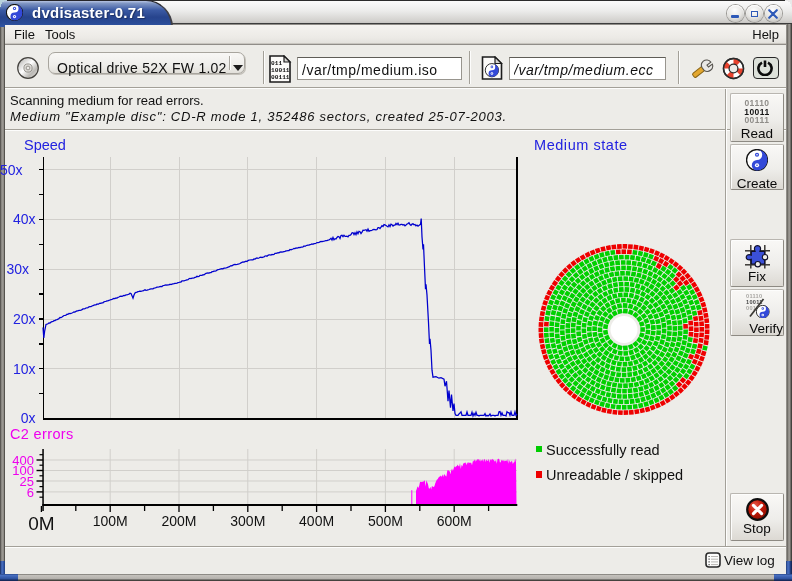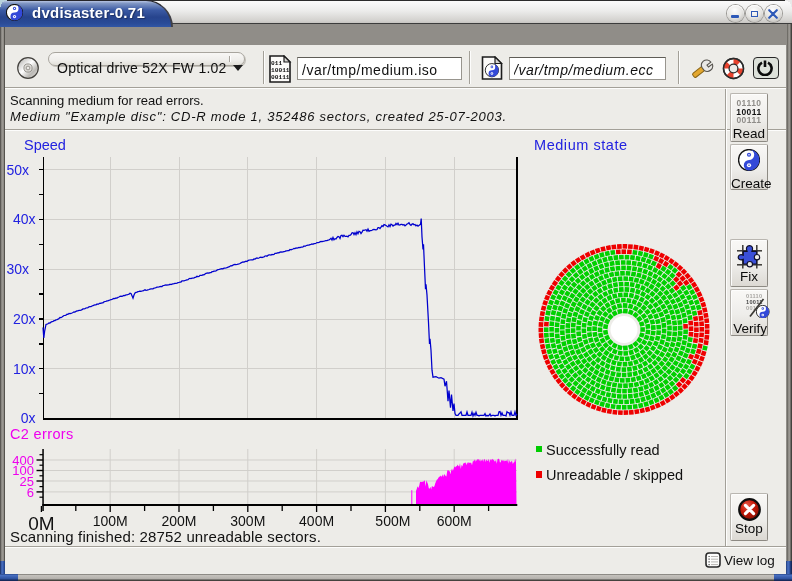--- a/index.html
+++ b/index.html
@@ -8,26 +8,26 @@
 .tb{position:absolute;left:0;top:0;width:792px;height:24px;background:linear-gradient(180deg,#fbfbfb 0%,#ececeb 45%,#d3d1ce 90%,#c6c4c1 100%);border-top:1px solid #2b2b2b;border-bottom:1px solid #3c3c3c}
 .btab{position:absolute;left:0;top:0;width:173px;height:27px;background:linear-gradient(180deg,#b7c5e4 0%,#8197c4 9%,#3b5aa4 35%,#27448d 62%,#2a4b97 85%,#3156a5 100%);border-radius:0 30px 0 0;border-top:1px solid #26262b;border-right:2px solid #3f3f46}
 .ttl{position:absolute;left:32px;top:4px;font-size:15px;font-weight:bold;color:#fff;text-shadow:1px 1px 1px #1c2f62;letter-spacing:0.25px}
 .menubar{position:absolute;left:5px;top:25px;width:781px;height:19px;background:linear-gradient(180deg,#f5f3f0,#eceae6 70%,#e4e2dd);border-bottom:1px solid #c8c5bf}
 .menu{position:absolute;top:2px;font-size:13px;color:#111}
 .toolbar{position:absolute;left:5px;top:45px;width:781px;height:42px;background:#edece8}
 .tsep{position:absolute;top:6px;height:33px;width:2px;border-left:1px solid #a3a098;border-right:1px solid #fdfdfc}
 .hsep{position:absolute;height:2px;border-top:1px solid #a3a098;border-bottom:1px solid #fdfdfc}
 .vsep{position:absolute;width:2px;border-left:1px solid #a3a098;border-right:1px solid #fdfdfc}
 .client{position:absolute;left:5px;top:89px;width:781px;height:457px;background:#edece8}
-.combo{position:absolute;left:43px;top:7px;width:197px;height:14px;background:linear-gradient(180deg,#f8f7f5,#efeeeb 60%,#e2e0da);border:1px solid #a8a59e;border-radius:7px;box-shadow:1px 1px 0 #c2bfb8}
+.combo{position:absolute;left:43px;top:7px;width:197px;height:22px;background:linear-gradient(180deg,#f8f7f5,#efeeeb 60%,#e2e0da);border:1px solid #a8a59e;border-radius:7px;box-shadow:1px 1px 0 #c2bfb8}
 .combo .txt{position:absolute;left:8px;top:6.5px;font-size:14px;color:#101010;letter-spacing:0.25px}
 .combo .div{position:absolute;right:13px;top:3px;bottom:3px;width:2px;border-left:1px solid #a8a59e;border-right:1px solid #fff}
 .combo .arr{position:absolute;right:1px;top:12px;width:0;height:0;border-left:5px solid transparent;border-right:5px solid transparent;border-top:6px solid #1c1c1c}
 .entry{position:absolute;top:12px;height:23px;background:#fff;border:1px solid #98958e;border-top-color:#5f5d57;font-size:14px;color:#101010;padding:2px 0 0 4px;letter-spacing:0.5px}
-.sbtn{position:absolute;left:730px;width:38px;background:linear-gradient(180deg,#f9f8f6 0%,#eeedea 55%,#dcd9d3 100%);border:1px solid #8d8a83;border-top-color:#b9b6b0;border-left-color:#b9b6b0;border-radius:2px;box-shadow:inset 1px 1px 0 #fdfdfc}
+.sbtn{position:absolute;left:730px;width:54px;background:linear-gradient(180deg,#f9f8f6 0%,#eeedea 55%,#dcd9d3 100%);border:1px solid #8d8a83;border-top-color:#b9b6b0;border-left-color:#b9b6b0;border-radius:2px;box-shadow:inset 1px 1px 0 #fdfdfc}
 .statusln{position:absolute;left:10px;font-size:13px;color:#111}
 </style></head><body>
 <div class="win">
 
 <div class="abs" style="left:0;top:24px;width:5px;height:550px;background:linear-gradient(90deg,#44423e 0,#a09d98 2px,#8a8781 4px,#55534e 4px)"></div>
 <div class="abs" style="left:787px;top:24px;width:5px;height:550px;background:linear-gradient(90deg,#55534e 0,#8a8781 1px,#a09d98 3px,#44423e 4px)"></div>
 <div class="abs" style="left:0;top:574px;width:792px;height:7px;background:linear-gradient(180deg,#55534e 0,#c5c2bd 1px,#b3b0ab 5px,#44423e 6px)"></div>
 <div class="abs" style="left:774px;top:574px;width:18px;height:7px;background:linear-gradient(180deg,#1e3a77 0,#4a71c4 1px,#2c4f9c 5px,#16295b 6px)"></div>
 <div class="abs" style="left:786px;top:561px;width:6px;height:13px;background:linear-gradient(90deg,#1e3a77 0,#4a71c4 2px,#2c4f9c 4px,#16295b 5px)"></div>
 <div class="abs" style="left:0;top:574px;width:18px;height:7px;background:linear-gradient(180deg,#1e3a77 0,#4a71c4 1px,#2c4f9c 5px,#16295b 6px)"></div>
@@ -55,20 +55,25 @@
 <div class="abs" style="left:745.5px;top:5px;width:17px;height:17px;border-radius:50%;
       background:radial-gradient(circle at 45% 32%, #fefefe 0%, #e6e5e2 50%, #c6c4c0 80%, #dddbd8 100%);
       box-shadow:0 0 0 1px #9b9995, inset 0 1px 1px #fff"></div>
     <div class="abs" style="left:750.5px;top:10.5px;width:7px;height:6.5px;border:1.9px solid #2e59b8"></div>
 <div class="abs" style="left:764.5px;top:5px;width:17px;height:17px;border-radius:50%;
       background:radial-gradient(circle at 45% 32%, #fefefe 0%, #e6e5e2 50%, #c6c4c0 80%, #dddbd8 100%);
       box-shadow:0 0 0 1px #9b9995, inset 0 1px 1px #fff"></div>
     <svg class="abs" style="left:768px;top:8.5px" width="10" height="10" viewBox="0 0 10 10">
         <path d="M1.2 1.2 L8.8 8.8 M8.8 1.2 L1.2 8.8" stroke="#2e59b8" stroke-width="2.1" stroke-linecap="round"></path>
     </svg>
+<div class="menubar">
+<div class="menu" style="left:9px">File</div>
+<div class="menu" style="left:40px">Tools</div>
+<div class="menu" style="right:7px">Help</div>
+</div>
 <div class="toolbar">
 <svg class="abs" style="left:12px;top:12px" width="22" height="22" viewBox="0 0 22 22">
 <defs>
           <linearGradient id="cdg" x1="0" y1="0" x2="1" y2="1">
 <stop offset="0" stop-color="#a9a7a3"></stop>
             <stop offset="0.45" stop-color="#ffffff"></stop>
             <stop offset="0.72" stop-color="#bbb9b5"></stop>
             <stop offset="1" stop-color="#eceae7"></stop>
           </linearGradient>
         </defs>
@@ -129,21 +134,20 @@
 </svg>
       </div>
 </div>
 <div class="hsep" style="left:5px;top:87px;width:781px"></div>
 <div class="client"></div>
 <div class="statusln" style="top:93px">Scanning medium for read errors.</div>
 <div class="statusln" style="top:109px;font-style:italic;letter-spacing:0.75px">Medium "Example disc": CD-R mode 1, 352486 sectors, created 25-07-2003.</div>
 <div class="hsep" style="left:5px;top:129px;width:781px"></div>
 <div class="vsep" style="left:725px;top:89px;height:457px"></div>
 <div class="hsep" style="left:5px;top:546px;width:781px"></div>
-<div class="statusln" style="top:528px;font-size:15px;letter-spacing:0.15px">Scanning finished: 28752 unreadable sectors.</div>
 <svg class="abs" style="left:0;top:130px" width="730" height="416" viewBox="0 130 730 416" shape-rendering="crispEdges">
 <line x1="110.2" y1="157" x2="110.2" y2="418" stroke="#d1cfcb" stroke-width="1"></line>
 <line x1="179.0" y1="157" x2="179.0" y2="418" stroke="#d1cfcb" stroke-width="1"></line>
 <line x1="247.8" y1="157" x2="247.8" y2="418" stroke="#d1cfcb" stroke-width="1"></line>
 <line x1="316.6" y1="157" x2="316.6" y2="418" stroke="#d1cfcb" stroke-width="1"></line>
 <line x1="385.4" y1="157" x2="385.4" y2="418" stroke="#d1cfcb" stroke-width="1"></line>
 <line x1="454.2" y1="157" x2="454.2" y2="418" stroke="#d1cfcb" stroke-width="1"></line>
 <line x1="43" y1="368.8" x2="517" y2="368.8" stroke="#d1cfcb" stroke-width="1"></line>
 <line x1="43" y1="319.0" x2="517" y2="319.0" stroke="#d1cfcb" stroke-width="1"></line>
 <line x1="43" y1="269.2" x2="517" y2="269.2" stroke="#d1cfcb" stroke-width="1"></line>
@@ -206,31 +210,31 @@
 <line x1="488.6" y1="506" x2="488.6" y2="511" stroke="#000" stroke-width="1.3"></line>
 </svg>
 <div class="abs" style="left:24px;top:137.5px;font-size:14.5px;line-height:15px;color:#2222e0">Speed</div>
 <div class="abs" style="left:534px;top:137.5px;font-size:14.5px;line-height:15px;letter-spacing:0.55px;color:#2222e0">Medium state</div>
 <div class="abs" style="left:10px;top:426.5px;font-size:14.5px;line-height:15px;letter-spacing:0.35px;color:#ee00ee">C2 errors</div>
 <div class="abs" style="left:0;top:411.3px;width:35.5px;text-align:right;font-size:14px;line-height:14px;color:#2222e0">0x</div>
 <div class="abs" style="left:0;top:361.6px;width:35.5px;text-align:right;font-size:14px;line-height:14px;color:#2222e0">10x</div>
 <div class="abs" style="left:0;top:311.8px;width:35.5px;text-align:right;font-size:14px;line-height:14px;color:#2222e0">20x</div>
 <div class="abs" style="left:0;top:262.1px;width:35.5px;text-align:center;font-size:14px;line-height:14px;color:#2222e0">30x</div>
 <div class="abs" style="left:0;top:212.3px;width:35.5px;text-align:right;font-size:14px;line-height:14px;color:#2222e0">40x</div>
-<div class="abs" style="left:0;top:162.6px;width:35.5px;text-align:center;font-size:14px;line-height:14px;color:#2222e0">50x</div>
+<div class="abs" style="left:0;top:162.6px;width:35.5px;text-align:left;font-size:14px;line-height:14px;color:#2222e0">50x</div>
 <div class="abs" style="left:0;top:453.7px;width:34px;text-align:right;font-size:13px;line-height:14px;color:#ee00ee">400</div>
 <div class="abs" style="left:0;top:464.2px;width:34px;text-align:right;font-size:13px;line-height:14px;color:#ee00ee">100</div>
 <div class="abs" style="left:0;top:474.7px;width:34px;text-align:right;font-size:13px;line-height:14px;color:#ee00ee">25</div>
 <div class="abs" style="left:0;top:485.6px;width:34px;text-align:right;font-size:13px;line-height:14px;color:#ee00ee">6</div>
 <div class="abs" style="left:16.4px;top:512.5px;width:50px;text-align:center;font-size:19px;color:#111">0M</div>
 <div class="abs" style="left:85.2px;top:512.5px;width:50px;text-align:center;font-size:14px;color:#111">100M</div>
 <div class="abs" style="left:154.0px;top:512.5px;width:50px;text-align:center;font-size:14px;color:#111">200M</div>
 <div class="abs" style="left:222.8px;top:512.5px;width:50px;text-align:center;font-size:14px;color:#111">300M</div>
 <div class="abs" style="left:291.6px;top:512.5px;width:50px;text-align:center;font-size:14px;color:#111">400M</div>
-<div class="abs" style="left:360.4px;top:512.5px;width:50px;text-align:right;font-size:14px;color:#111">500M</div>
+<div class="abs" style="left:360.4px;top:512.5px;width:50px;text-align:center;font-size:14px;color:#111">500M</div>
 <div class="abs" style="left:429.2px;top:512.5px;width:50px;text-align:center;font-size:14px;color:#111">600M</div>
 <svg class="abs" style="left:530px;top:235px" width="190" height="190" viewBox="530 235 190 190">
       <rect x="640.3" y="327.2" width="4.6" height="4.6" fill="#00d000" transform="rotate(-0 642.6 329.5)"></rect>
 <rect x="639.5" y="321.7" width="4.6" height="4.6" fill="#00d000" transform="rotate(-17 641.8 324.0)"></rect>
 <rect x="637.1" y="316.7" width="4.6" height="4.6" fill="#00d000" transform="rotate(-34 639.4 319.0)"></rect>
 <rect x="633.3" y="312.7" width="4.6" height="4.6" fill="#00d000" transform="rotate(-51 635.6 315.0)"></rect>
 <rect x="628.5" y="309.9" width="4.6" height="4.6" fill="#00d000" transform="rotate(-69 630.8 312.2)"></rect>
 <rect x="623.1" y="308.7" width="4.6" height="4.6" fill="#00d000" transform="rotate(-86 625.4 311.0)"></rect>
 <rect x="617.6" y="309.1" width="4.6" height="4.6" fill="#00d000" transform="rotate(-103 619.9 311.4)"></rect>
 <rect x="612.4" y="311.1" width="4.6" height="4.6" fill="#00d000" transform="rotate(-120 614.7 313.4)"></rect>

